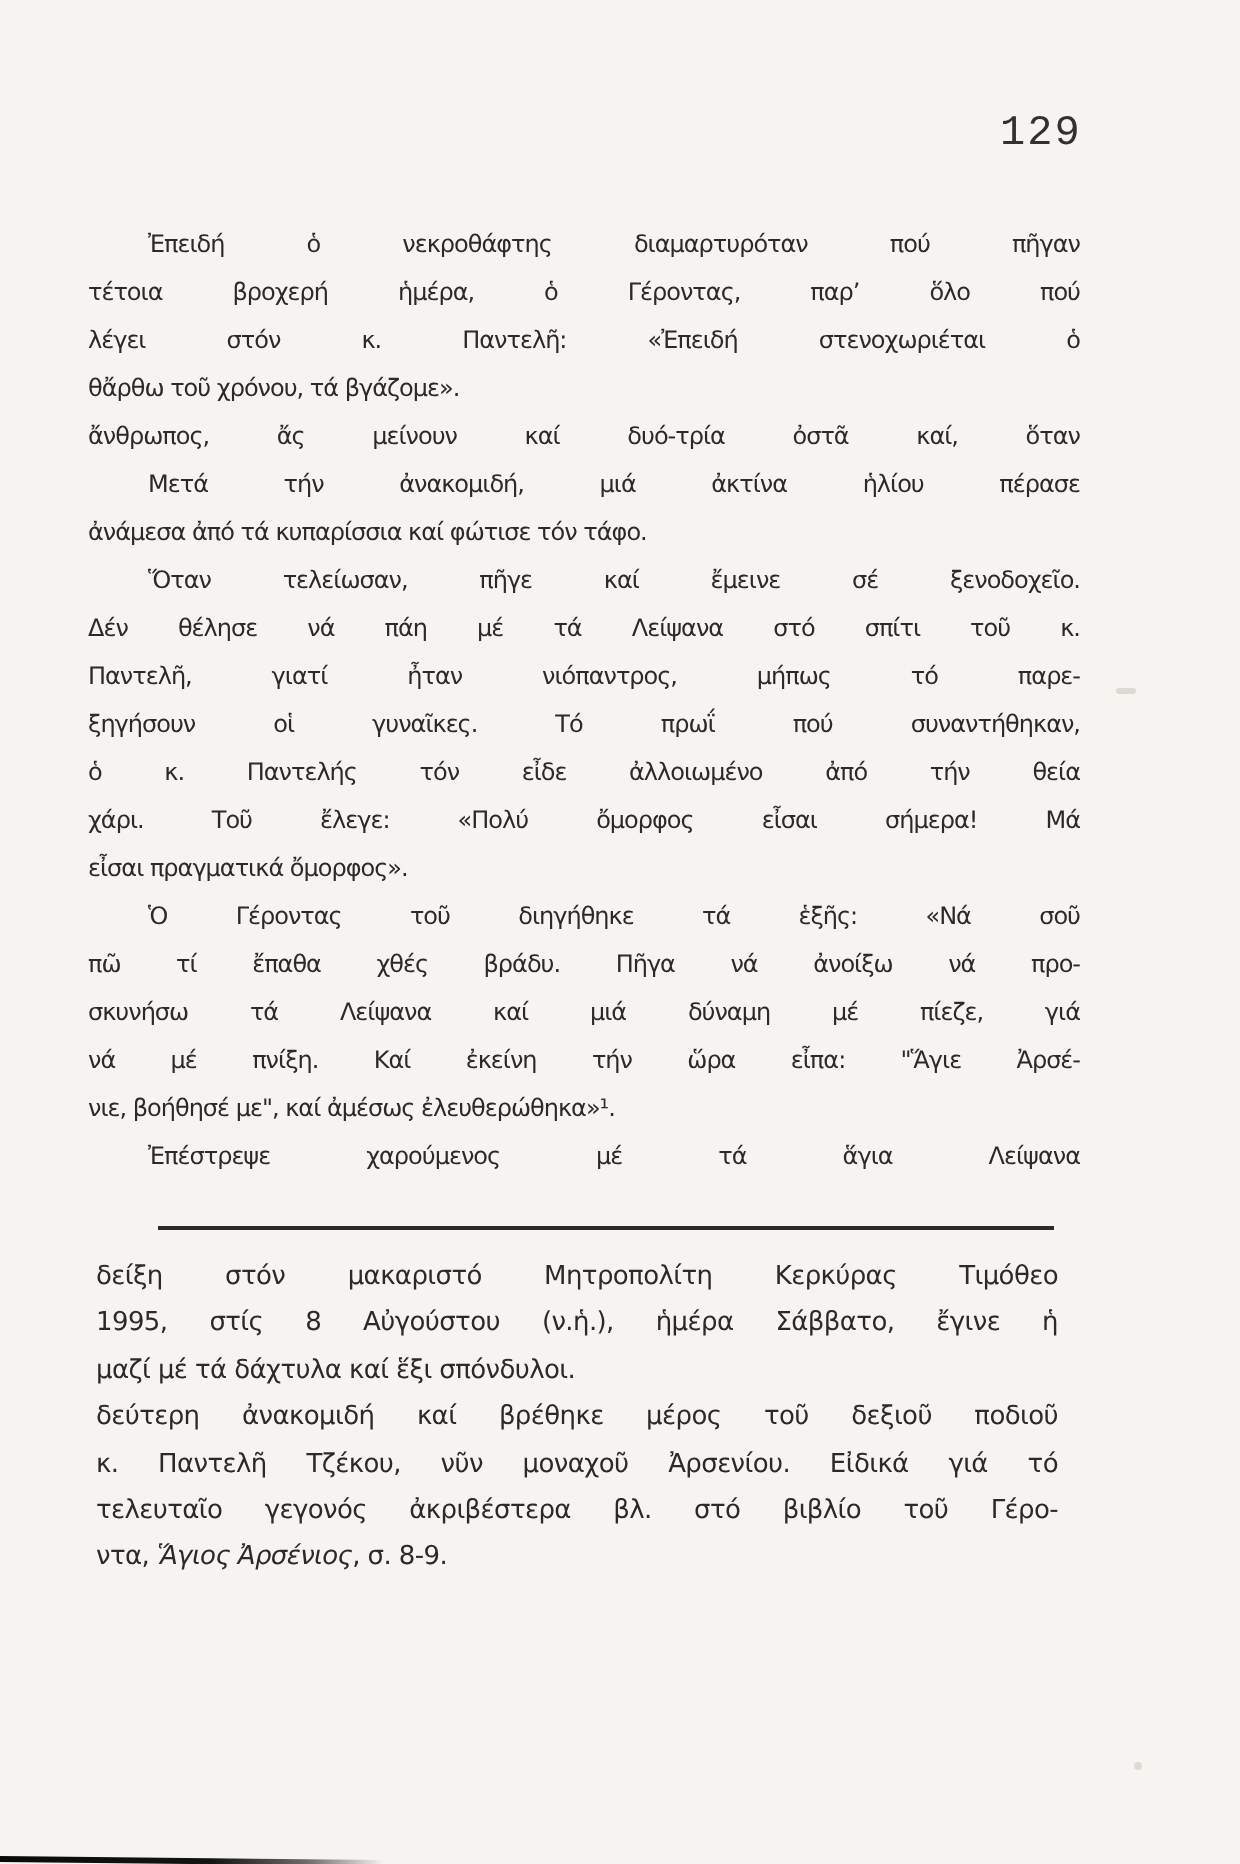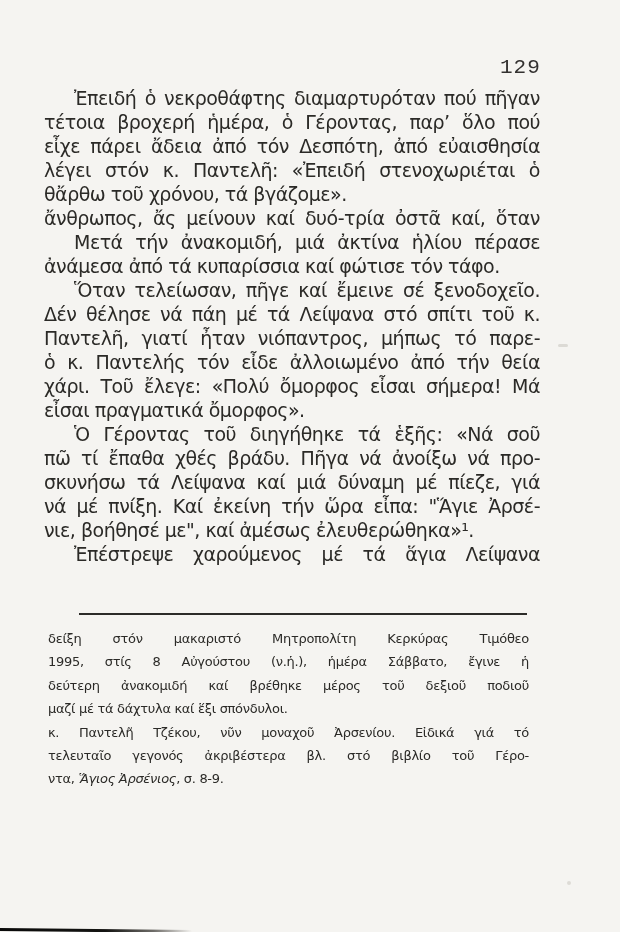--- a/index.html
+++ b/index.html
@@ -8,22 +8,22 @@
     background:#f5f4f1;
     font-family:"DejaVu Sans",sans-serif;
     color:#2b2a27;
   }
   .page-number{
     position:absolute;left:500px;top:56px;
     font-family:Liberation Mono, monospace;
     font-size:21px;color:#333130;letter-spacing:1px;
   }
   .main-text{
-    position:absolute;left:44px;top:86px;width:496px;
-    font-size:19px;letter-spacing:-0.5px;
+    position:absolute;left:44px;top:110px;width:496px;
+    font-size:12px;letter-spacing:-0.5px;
   }
   .line{height:24px;line-height:24px;white-space:normal;}
   .just{text-align:justify;text-align-last:justify;}
   .ind{text-indent:30px;}
   .footnote-rule{
     position:absolute;left:79px;top:613px;width:448px;height:2px;
     background:#2c2b28;
   }
   .footnotes{
     position:absolute;left:48px;top:627px;width:481px;
@@ -47,47 +47,47 @@
   }
 </style>
 </head>
 <body>
 
 <div class="page-number">129</div>
 
 <div class="main-text">
   <div class="line just ind">Ἐπειδή ὁ νεκροθάφτης διαμαρτυρόταν πού πῆγαν</div>
   <div class="line just">τέτοια βροχερή ἡμέρα, ὁ Γέροντας, παρ’ ὅλο πού</div>
-  <div class="line just">εἶχε πάρει ἄδεια ἀπό τόν Δεσπότη, ἀπό εὐαισθησία</div>
   <div class="line just">λέγει στόν κ. Παντελῆ: «Ἐπειδή στενοχωριέται ὁ</div>
   <div class="line">θἄρθω τοῦ χρόνου, τά βγάζομε».</div>
   <div class="line just">ἄνθρωπος, ἄς μείνουν καί δυό-τρία ὀστᾶ καί, ὅταν</div>
   <div class="line just ind">Μετά τήν ἀνακομιδή, μιά ἀκτίνα ἡλίου πέρασε</div>
   <div class="line">ἀνάμεσα ἀπό τά κυπαρίσσια καί φώτισε τόν τάφο.</div>
   <div class="line just ind">Ὅταν τελείωσαν, πῆγε καί ἔμεινε σέ ξενοδοχεῖο.</div>
   <div class="line just">Δέν θέλησε νά πάη μέ τά Λείψανα στό σπίτι τοῦ κ.</div>
   <div class="line just">Παντελῆ, γιατί ἦταν νιόπαντρος, μήπως τό παρε-</div>
+  <div class="line just">ξηγήσουν οἱ γυναῖκες. Τό πρωΐ πού συναντήθηκαν,</div>
   <div class="line just">ὁ κ. Παντελής τόν εἶδε ἀλλοιωμένο ἀπό τήν θεία</div>
   <div class="line just">χάρι. Τοῦ ἔλεγε: «Πολύ ὄμορφος εἶσαι σήμερα! Μά</div>
   <div class="line">εἶσαι πραγματικά ὄμορφος».</div>
   <div class="line just ind">Ὁ Γέροντας τοῦ διηγήθηκε τά ἑξῆς: «Νά σοῦ</div>
   <div class="line just">πῶ τί ἔπαθα χθές βράδυ. Πῆγα νά ἀνοίξω νά προ-</div>
   <div class="line just">σκυνήσω τά Λείψανα καί μιά δύναμη μέ πίεζε, γιά</div>
   <div class="line just">νά μέ πνίξη. Καί ἐκείνη τήν ὥρα εἶπα: "Ἅγιε Ἀρσέ-</div>
   <div class="line">νιε, βοήθησέ με", καί ἀμέσως ἐλευθερώθηκα»¹.</div>
   <div class="line just ind">Ἐπέστρεψε χαρούμενος μέ τά ἅγια Λείψανα</div>
 </div>
 
 <div class="footnote-rule"></div>
 
 <div class="footnotes">
   <div class="fline just">δείξη στόν μακαριστό Μητροπολίτη Κερκύρας Τιμόθεο</div>
   <div class="fline just">1995, στίς 8 Αὐγούστου (ν.ἡ.), ἡμέρα Σάββατο, ἔγινε ἡ</div>
+  <div class="fline">μαζί μέ τά δάχτυλα καί ἕξι σπόνδυλοι.</div>
   <div class="fline just">δεύτερη ἀνακομιδή καί βρέθηκε μέρος τοῦ δεξιοῦ ποδιοῦ</div>
-  <div class="fline">μαζί μέ τά δάχτυλα καί ἕξι σπόνδυλοι.</div>
   <div class="fline just">κ. Παντελῆ Τζέκου, νῦν μοναχοῦ Ἀρσενίου. Εἰδικά γιά τό</div>
   <div class="fline just">τελευταῖο γεγονός ἀκριβέστερα βλ. στό βιβλίο τοῦ Γέρο-</div>
   <div class="fline"><span>ντα, </span><span class="it">Ἅγιος Ἀρσένιος</span><span>, σ. 8-9.</span></div>
 </div>
 
 <div class="edge-shadow"></div>
 <div class="speck-a"></div>
 <div class="speck-b"></div>
 
 </body></html>

